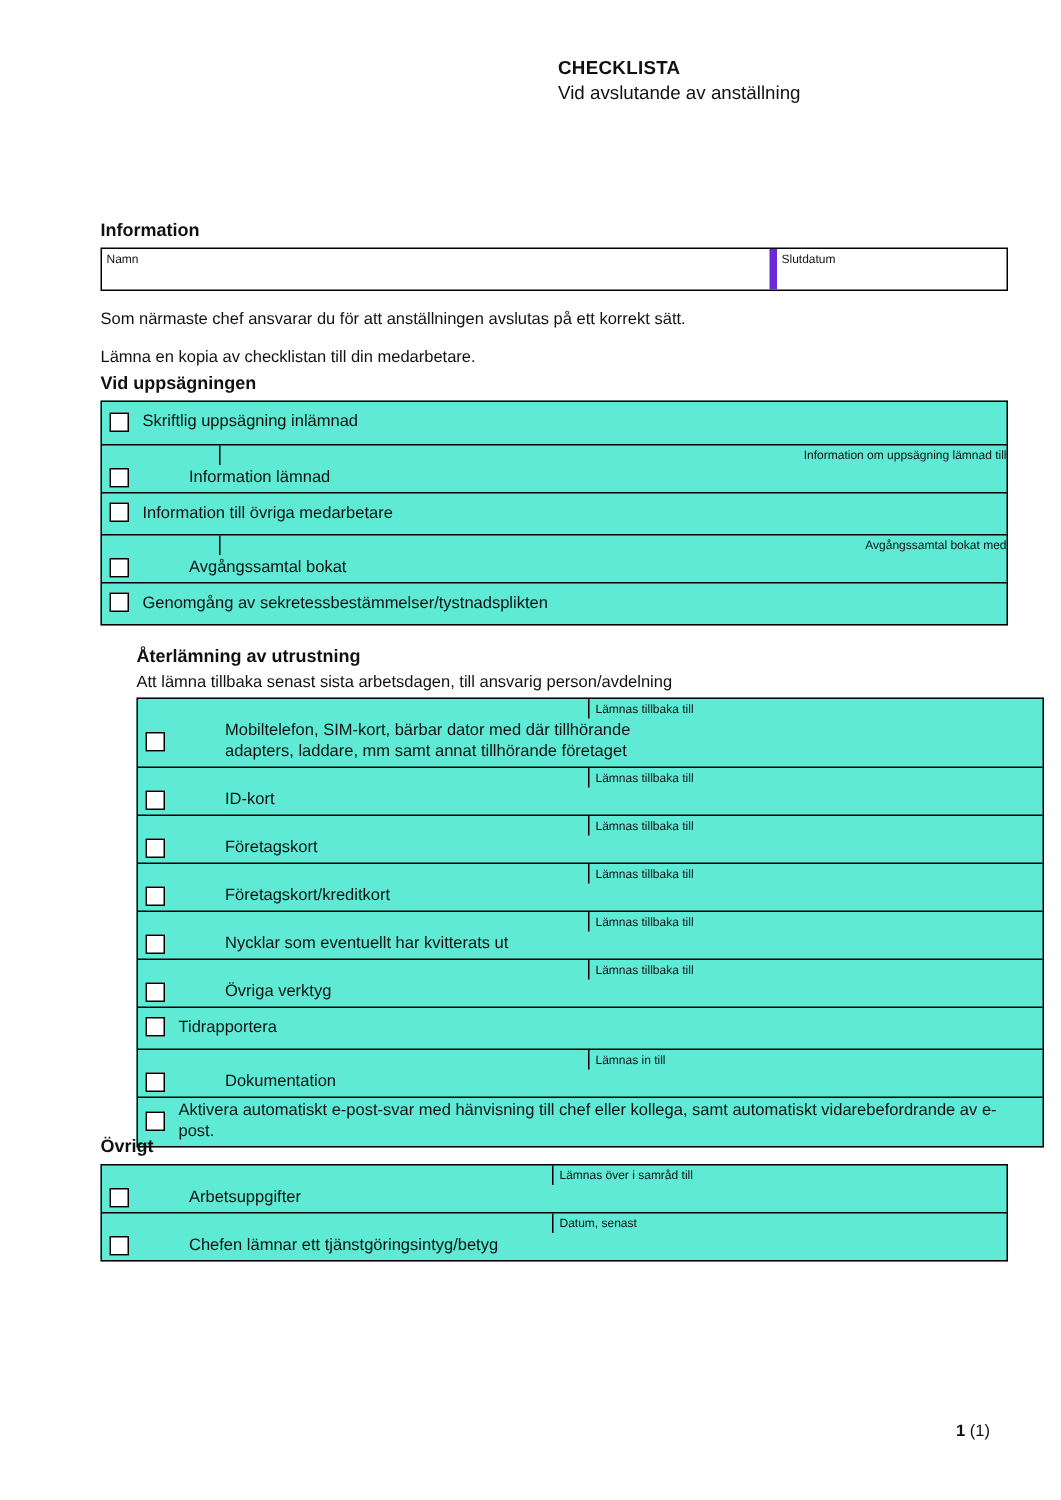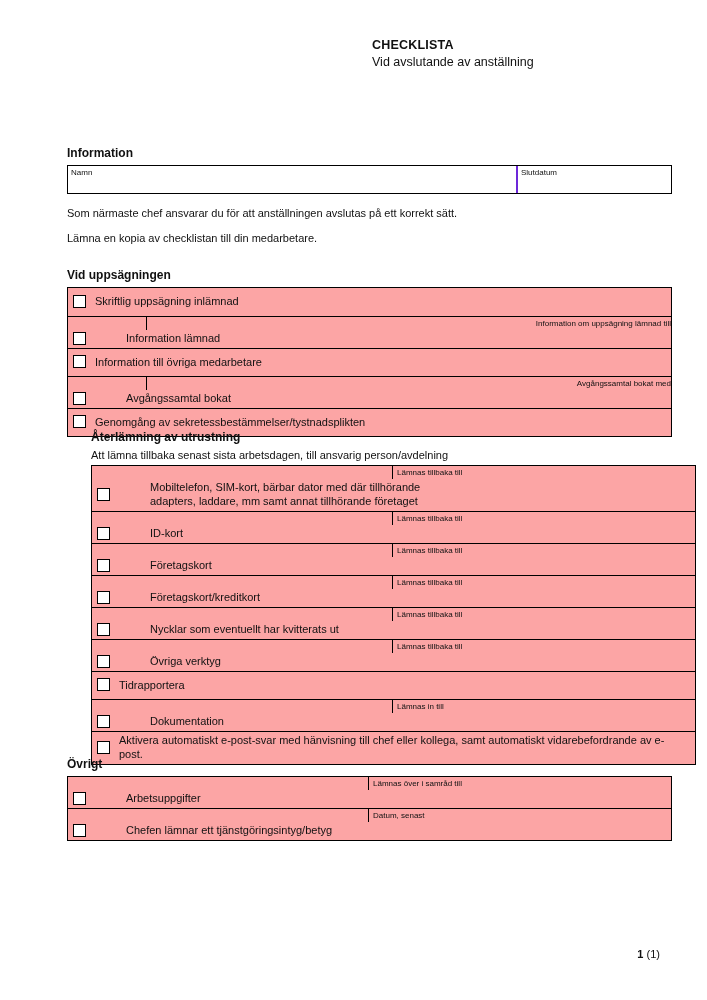--- a/index.html
+++ b/index.html
@@ -18,31 +18,31 @@
   .doc-title { font-size:12.5px; font-weight:bold; letter-spacing:.2px; }
   .doc-subtitle { font-size:12.5px; margin-top:3px; }
 
   
   .sec-heading { font-size:12px; font-weight:bold; margin:0 0 5px 0; }
   .sec-subtitle { font-size:11px; margin:0 0 4px 0; }
 
   
   #sec-medarbetare { left:67px; top:146px; width:605px; }
   .name-table { display:flex; border:1px solid #000; height:29px; box-sizing:border-box; background:#fff; }
-  .name-cell { width:450px; border-right:2px solid #6d28d9; box-sizing:border-box; }
+  .name-cell { width:450px; border-right:5px solid #6d28d9; box-sizing:border-box; }
   .date-cell { flex:1; }
   .cell-label { display:block; font-size:8px; line-height:10px; padding:2px 0 0 3px; }
   .intro { font-size:11px; margin:13px 0 0 0; }
 
   
-  #sec-uppsagning { left:67px; top:268px; width:605px; }
+  #sec-uppsagning { left:67px; top:248px; width:605px; }
   #sec-utrustning { left:67px; top:430px; width:523px;padding-left:24px; }
   #sec-ovrigt     { left:67px; top:757px; width:652px; }
 
-  .check-table { border:1px solid #000; box-sizing:border-box; width:605px; background:#fca5a5; }
+  .check-table { border:1px solid #000; box-sizing:border-box; width:605px; background:#5eead4; }
   .check-row { display:flex; flex-direction:column; justify-content:center; min-height:28px; border-top:1px solid #000; box-sizing:border-box; }
   .check-table > .check-row:first-child { border-top:none; }
   .check-row.has-sub { justify-content:flex-start; min-height:30px; }
 
   .subfield { border-left:1px solid #000; font-size:8px; line-height:10px; padding:2px 0 1px 4px; }
   #sec-uppsagning .subfield { margin-left:78px;text-align:right; }
   #sec-utrustning .subfield, #sec-ovrigt .subfield { margin-left:300px; }
 
   .check-line { display:flex; align-items:center; gap:9px; padding:1px 8px 3px 5px; }
   .check-row.has-sub .check-line { flex:1;gap:40px; }

